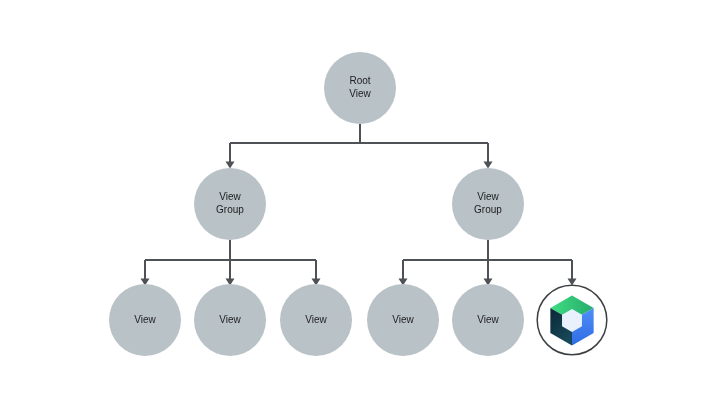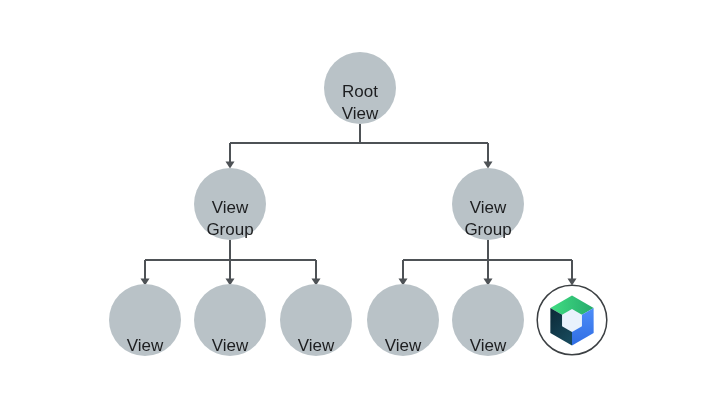--- a/index.html
+++ b/index.html
@@ -3,22 +3,22 @@
 <meta charset="utf-8">
 <style>
   html,body{margin:0;padding:0;background:#fff;}
   .stage{
     position:relative;width:720px;height:405px;overflow:hidden;
     font-family:"Liberation Sans",sans-serif;
   }
   .connectors{position:absolute;left:0;top:0;}
   .node{
     position:absolute;width:72px;height:72px;border-radius:50%;
-    display:flex;align-items:flex-end;justify-content:center;
-    text-align:center;font-size:17px;line-height:1.26;
+    display:flex;align-items:center;justify-content:center;
+    text-align:center;font-size:10px;line-height:1.26;
   }
   .node span{white-space:pre-line;}
   .compose-node{
     position:absolute;width:72px;height:72px;border-radius:50%;
     display:flex;align-items:center;justify-content:center;
   }
 </style>
 </head>
 <body>
 

